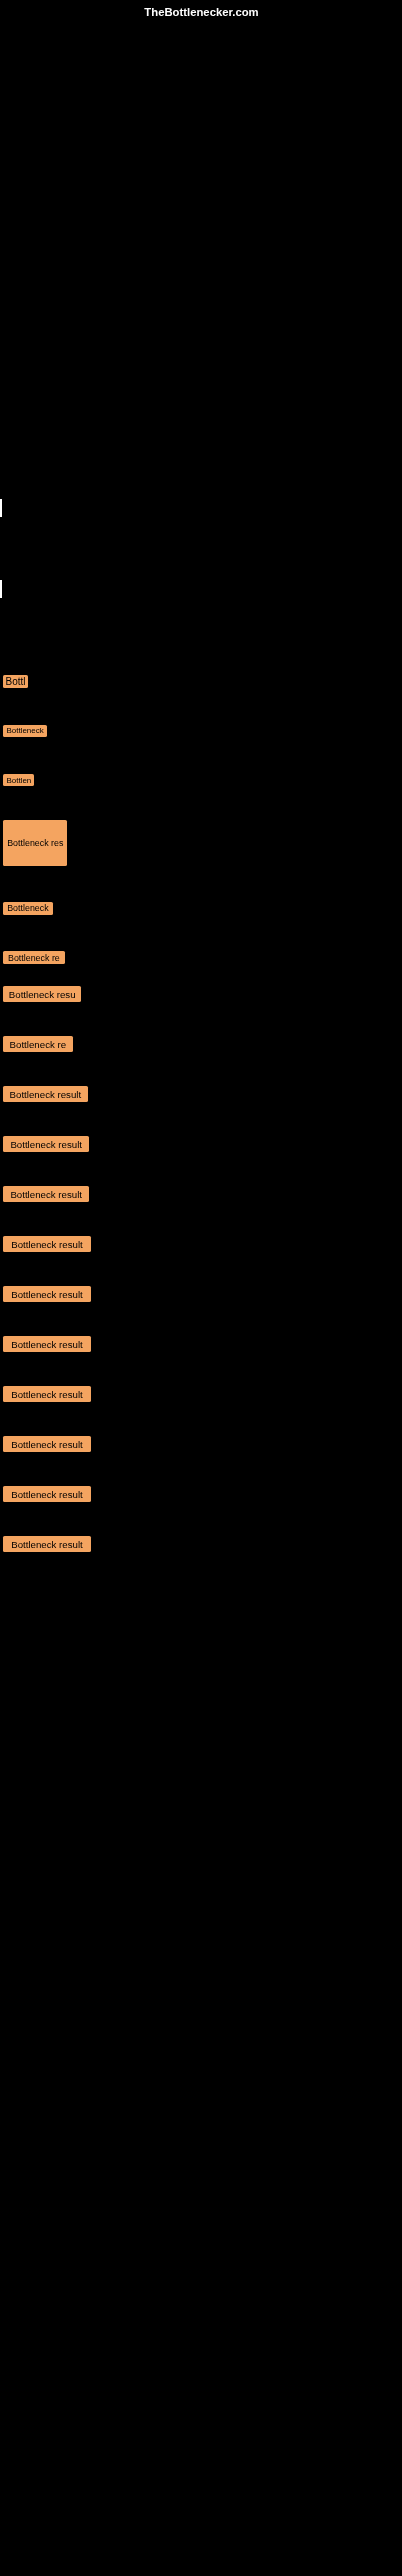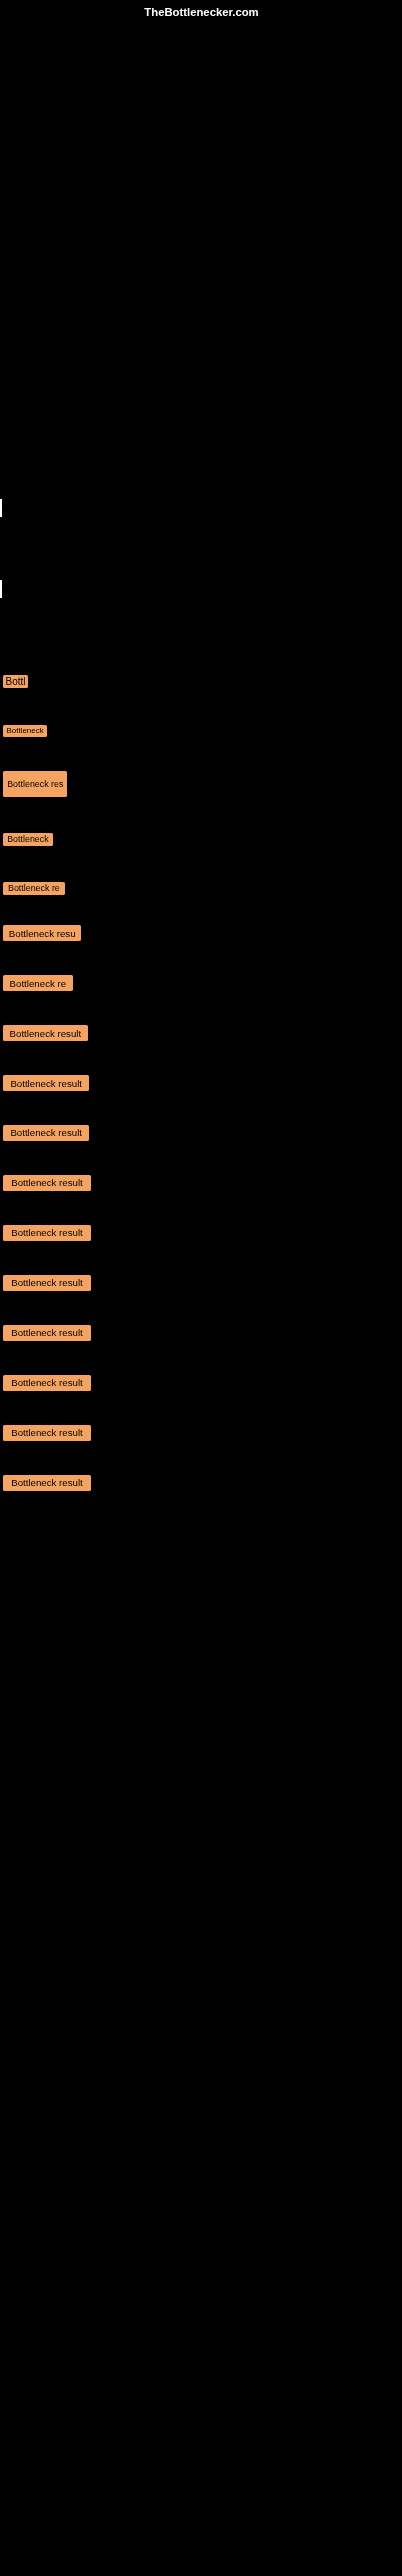--- a/index.html
+++ b/index.html
@@ -82,32 +82,32 @@
     .item-2 { margin-top: 24px; }
     .item-2 .bottleneck-badge { font-size: 8px; padding: 1.6px 3.2px; }
 
     .item-3 { margin-top: 24px; }
     .item-3 .bottleneck-badge { font-size: 8px; padding: 1.6px 3.2px; }
 
     .item-4 { margin-top: 24px; }
     .item-4 .bottleneck-badge { font-size: 8.9px; padding: 1.6px 4px; }
 
     .item-5 { margin-top: 24px; }
-    .item-5 .bottleneck-badge { font-size: 8.9px; padding: 8px 4px; }
+    .item-5 .bottleneck-badge { font-size: 8.9px; padding: 18px 4px; }
 
     .item-6 { margin-top: 24px; }
     .item-6 .bottleneck-badge { font-size: 8.9px; padding: 1.6px 4px; }
 
     .item-7 { margin-top: 24px; }
     .item-7 .bottleneck-badge { font-size: 8.9px; padding: 1.6px 4.8px; }
 
     .item-8 { margin-top: 24px; }
     .item-8 .bottleneck-badge { font-size: 8.9px; padding: 1.6px 4.8px; }
 
-    .item-9 { margin-top: 20px; }
+    .item-9 { margin-top: 12px; }
     .item-9 .bottleneck-badge { font-size: 9.7px; padding: 2.4px 5.6px; }
 
     .item-10 { margin-top: 24px; }
     .item-10 .bottleneck-badge { font-size: 9.7px; padding: 2.4px 6.4px; }
 
     .item-11 { margin-top: 24px; }
     .item-11 .bottleneck-badge { font-size: 9.7px; padding: 2.4px 6.4px; }
 
     .item-12 { margin-top: 24px; }
     .item-12 .bottleneck-badge { font-size: 9.7px; padding: 2.4px 7.2px; }
@@ -156,20 +156,23 @@
   <div class="bottleneck-items-container">
 
     <div class="bottleneck-item item-1">
       <span class="bottleneck-badge">Bottl</span>
     </div>
 
     <div class="bottleneck-item item-2">
       <span class="bottleneck-badge">Bottleneck</span>
     </div>
 
+    <div class="bottleneck-item item-3">
+      <span class="bottleneck-badge">Bottlen</span>
+    </div>
 
 
     <div class="bottleneck-item item-5">
       <span class="bottleneck-badge">Bottleneck res</span>
     </div>
 
     <div class="bottleneck-item item-6">
       <span class="bottleneck-badge">Bottleneck</span>
     </div>
 

